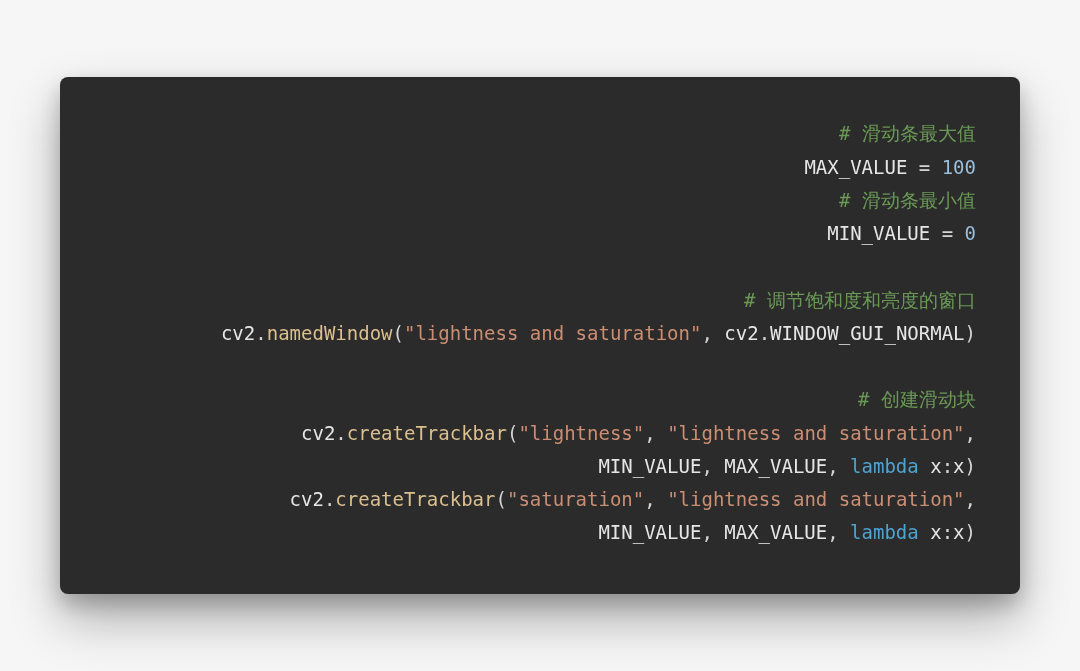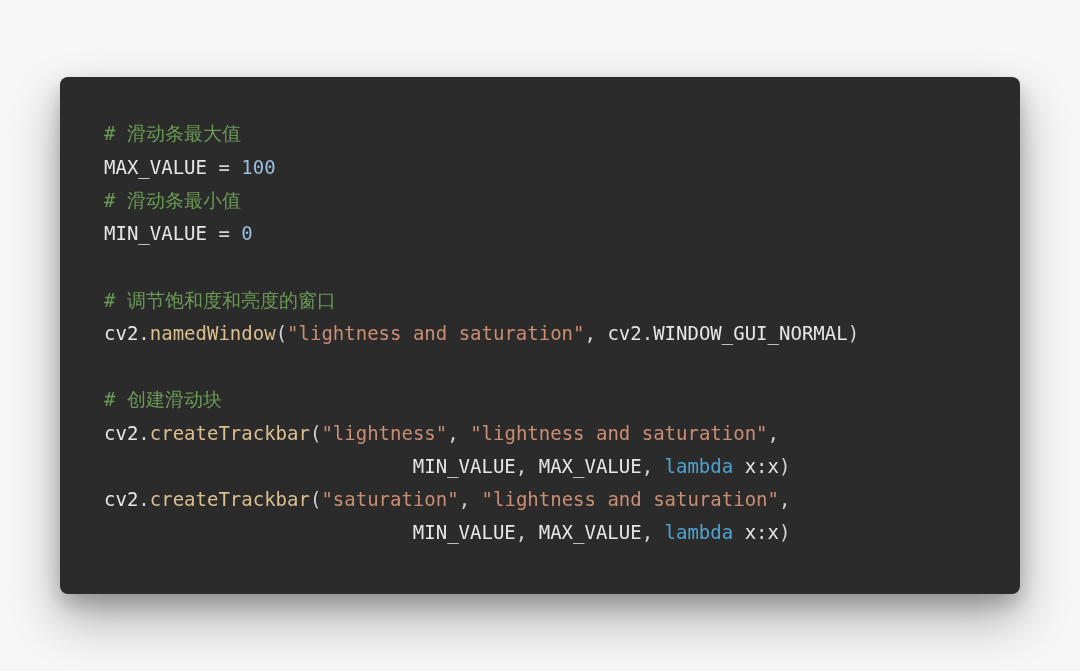--- a/index.html
+++ b/index.html
@@ -26,20 +26,21 @@
     box-sizing: border-box;
     width: 960px;
   }
   pre.code {
     margin: 0;
     font-size: 19px;
     line-height: 1.75;
     color: #d9d9d9;
     white-space: pre;
     font-family: inherit;
+    text-align: right;
   }
   .tok-comment  { color: #6a9955; }
   .tok-ident    { color: #e6e6e6; }
   .tok-op       { color: #d4d4d4; }
   .tok-number   { color: #9abedc; }
   .tok-call     { color: #dbbf8f; }
   .tok-string   { color: #cb8e73; }
   .tok-keyword  { color: #4fa3d1; }
   .tok-param    { color: #e6e6e6; }
   .tok-punct    { color: #d4d4d4; }

